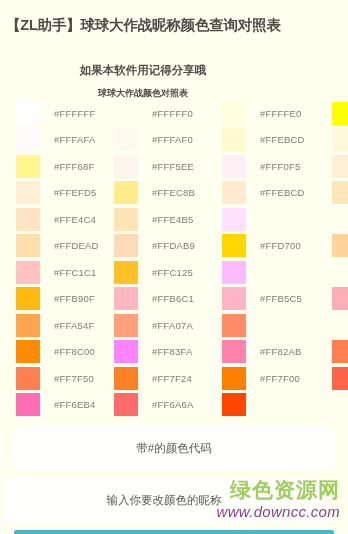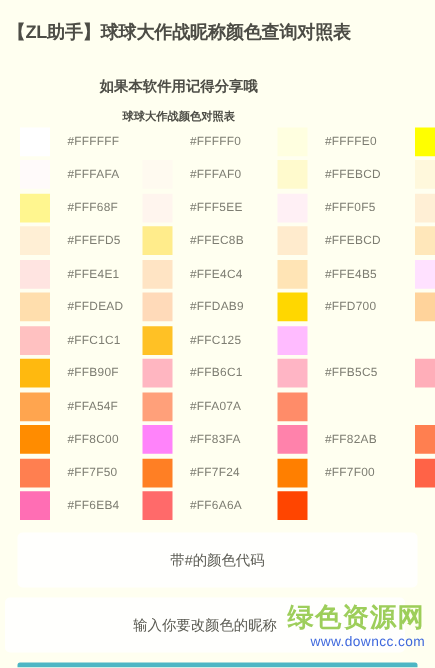--- a/index.html
+++ b/index.html
@@ -113,25 +113,26 @@
   }
   .wm-cn {
     font-size:21px;
     font-weight:bold;
     color:#8dc63f;
     opacity:0.85;
     letter-spacing:1px;
     line-height:1;
   }
   .wm-url {
-    font-size:11px;
-    color:#1d4ed8;
+    font-size:15px;
+    color:#701a75;
     opacity:0.85;
     margin-top:3px;
     letter-spacing:0.3px;
+    font-style:italic;
   }
 
   
   .bottom-bar {
     position:absolute;
     left:14px;
     bottom:0;
     width:320px;
     height:4px;
     background:#4db6c4;
@@ -212,24 +213,20 @@
       <div class="color-cell">
         <div class="swatch" style="background: rgb(255, 235, 205);"></div>
         <div class="hex-label">#FFEBCD</div>
       </div>
       <div class="color-cell">
         <div class="swatch" style="background: rgb(255, 231, 186);"></div>
       </div>
     </div>
     <div class="color-row">
       <div class="color-cell">
-        <div class="swatch" style="background: rgb(255, 228, 225);"></div>
-        <div class="hex-label">#FFE4E1</div>
-      </div>
-      <div class="color-cell">
         <div class="swatch" style="background: rgb(255, 228, 196);"></div>
         <div class="hex-label">#FFE4C4</div>
       </div>
       <div class="color-cell">
         <div class="swatch" style="background: rgb(255, 228, 181);"></div>
         <div class="hex-label">#FFE4B5</div>
       </div>
       <div class="color-cell">
         <div class="swatch" style="background: rgb(255, 225, 255);"></div>
       </div>

